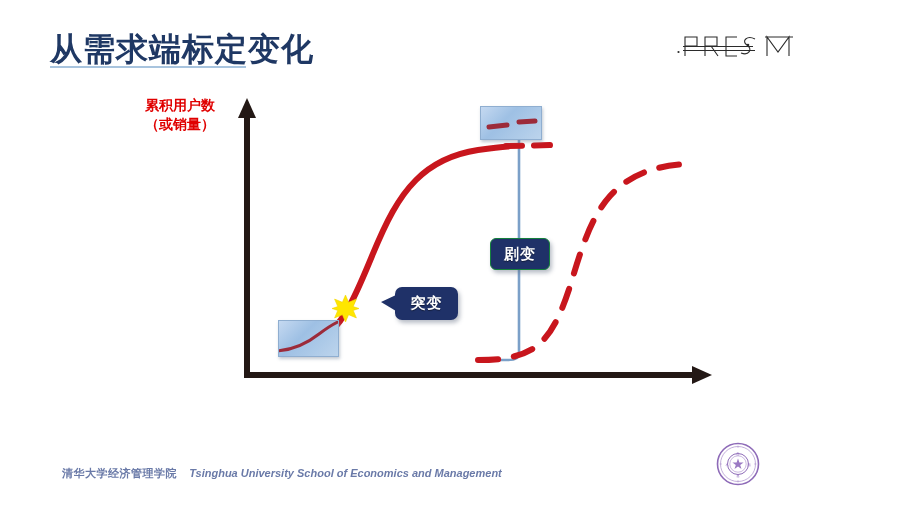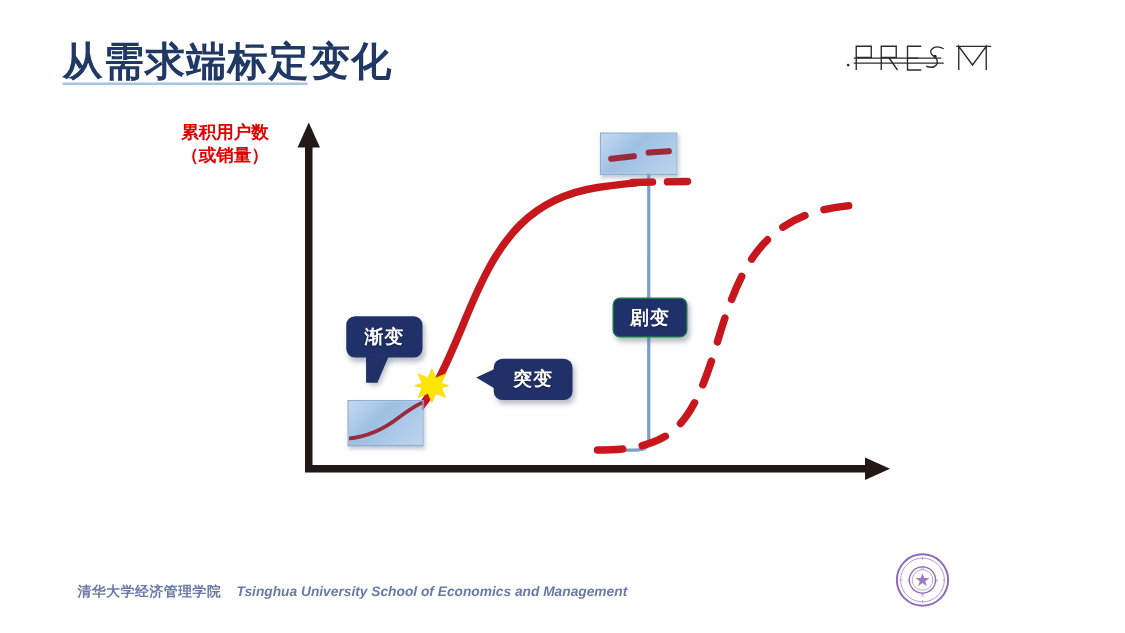--- a/index.html
+++ b/index.html
@@ -283,24 +283,20 @@
         <path d="M38 15 L54 14" stroke="#9c2b3a" stroke-width="5" fill="none" stroke-linecap="round"></path>
       </svg>
     </div>
 
     <div id="star-marker">
       <svg width="27" height="27" viewBox="0 0 27 27" aria-hidden="true">
         <polygon points="13.5,0 16.6,7.3 24.4,4.1 21.2,11.6 27,13.5 21.2,15.4 24.4,22.9 16.6,19.7 13.5,27 10.4,19.7 2.6,22.9 5.8,15.4 0,13.5 5.8,11.6 2.6,4.1 10.4,7.3" fill="#ffe600" stroke="#f2d500" stroke-width="0.6"></polygon>
       </svg>
     </div>
 
-    <div class="callout" id="callout-jianbian">
-      <span>渐变</span>
-      <span class="tail"></span>
-    </div>
 
     <div class="callout" id="callout-tubian">
       <span>突变</span>
       <span class="tail"></span>
     </div>
 
     <div class="callout" id="callout-jubian">
       <span>剧变</span>
     </div>
 

